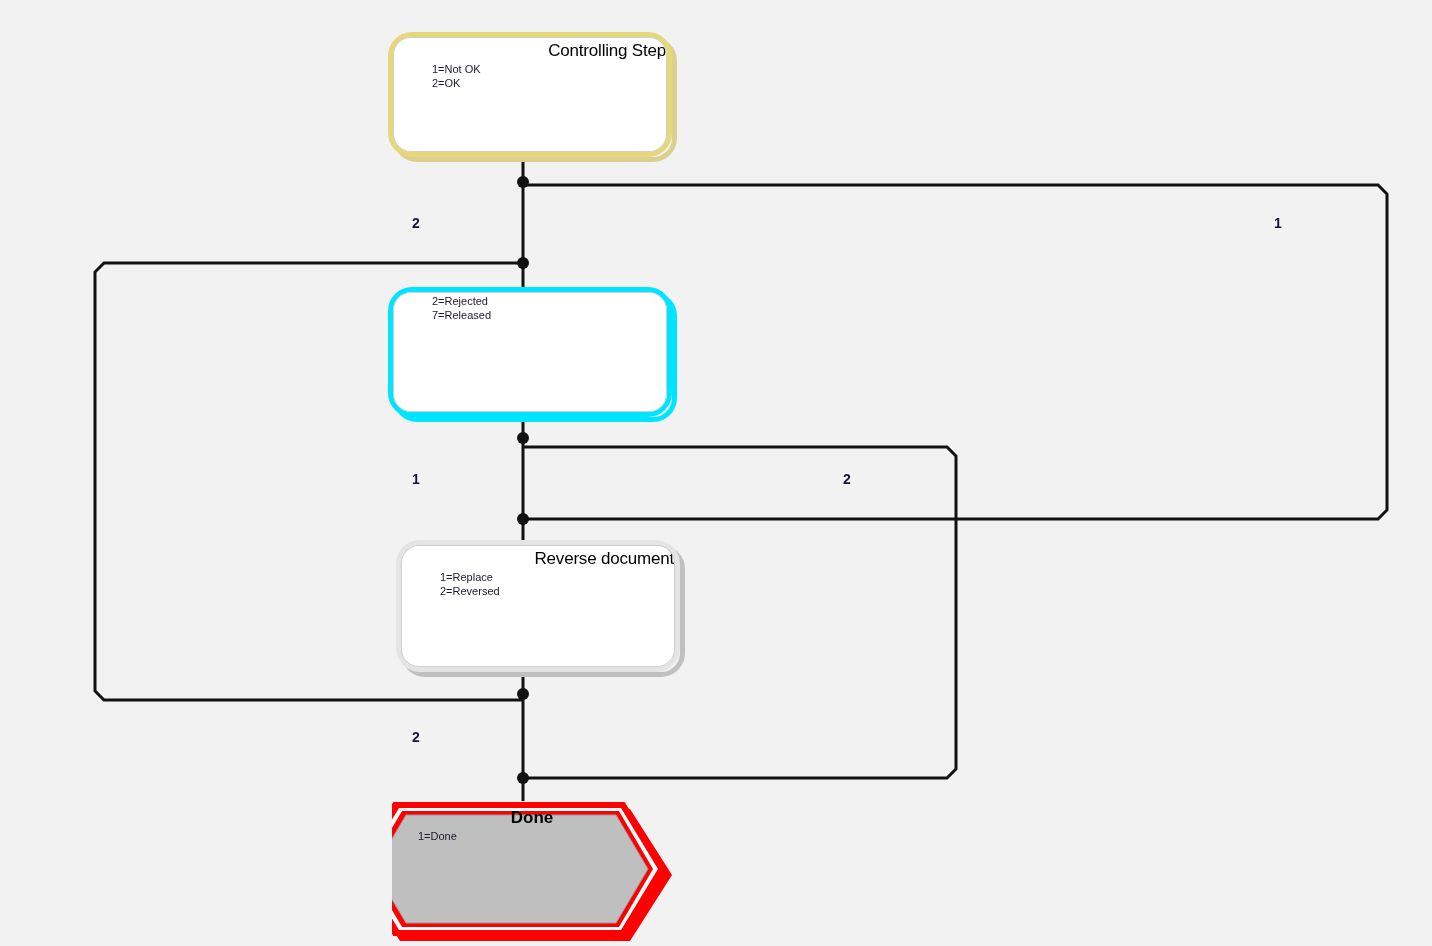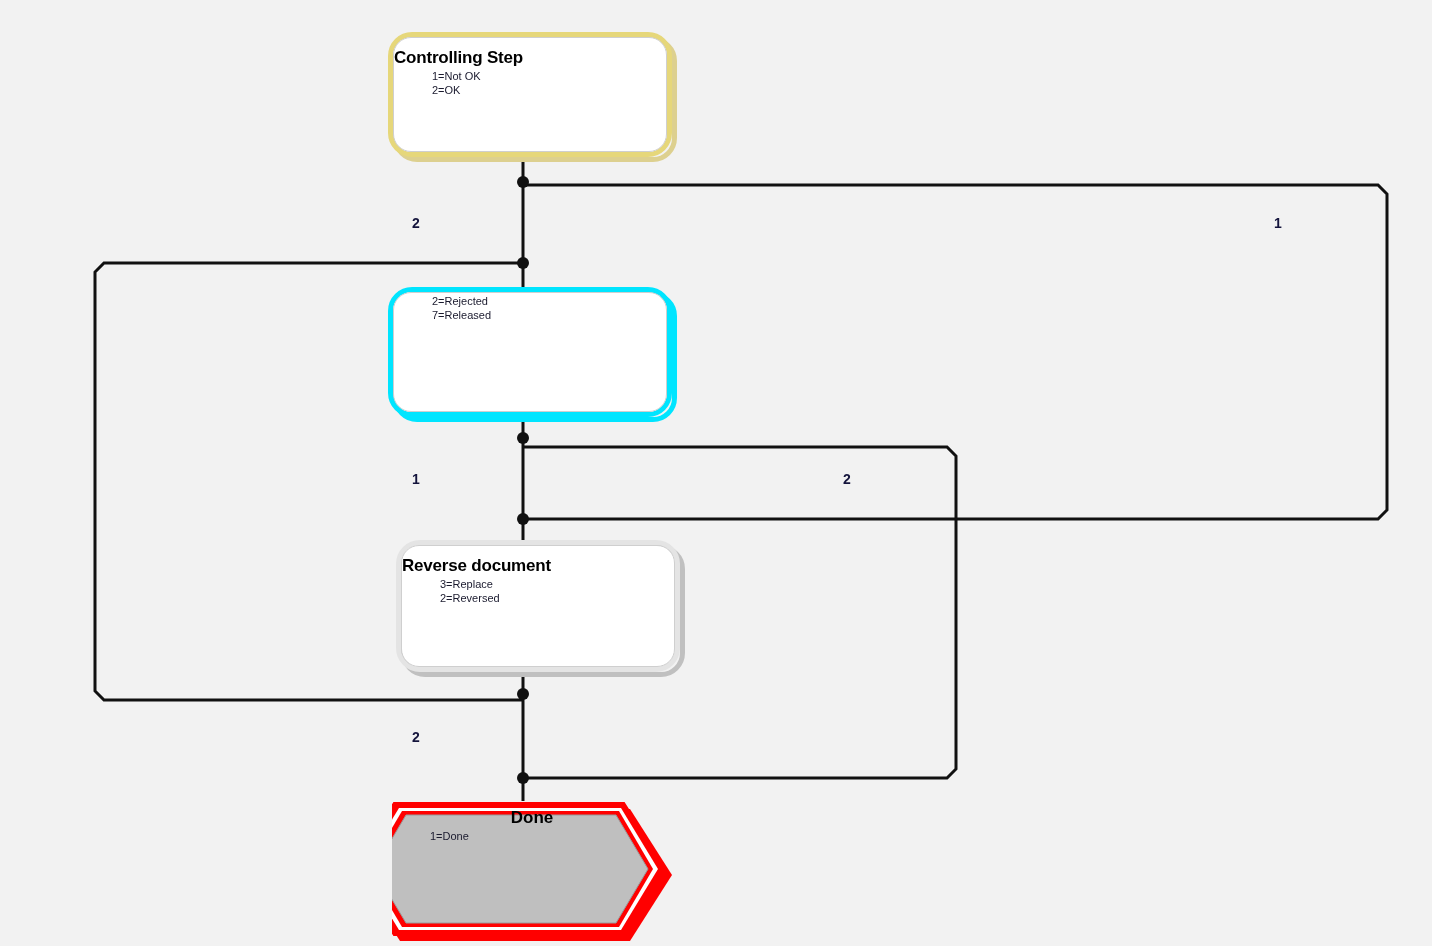--- a/index.html
+++ b/index.html
@@ -58,26 +58,26 @@
     position: absolute;
     left: 5px; top: 5px;
     right: 5px; bottom: 5px;
     background: #ffffff;
     border: 1px solid #cfcfcf;
     border-radius: 18px;
     z-index: 2;
     overflow: hidden;
   }
   .node-title {
-    text-align: left;
-    font-weight: bold;
+    text-align: right;
+    font-weight: normal;
     font-size: 17px;
     color: #000000;
     line-height: 20px;
-    margin-top: 10px;
+    margin-top: 3px;
     letter-spacing: -0.2px;
   }
   .node-lines {
     margin-top: 1px;
     padding-left: 38px;
     font-size: 11px;
     line-height: 14px;
     color: #1a1a2e;
   }
   .node-line {
@@ -103,21 +103,21 @@
   .hex-title {
     text-align: center;
     font-weight: bold;
     font-size: 17px;
     line-height: 20px;
     color: #000000;
     margin-top: 7px;
   }
   .hex-lines {
     margin-top: 1px;
-    padding-left: 38px;
+    padding-left: 26px;
     font-size: 11px;
     line-height: 14px;
     color: #1a1a2e;
   }
   
   .edge-label {
     position: absolute;
     font-size: 14px;
     font-weight: bold;
     color: #14143c;
@@ -189,21 +189,21 @@
       </div>
     </div>
   </div>
 
   <div class="node-wrap" style="left:396px; top:540px; width:284px; height:132px;">
     <div class="ring-shadow" style="border-color:#c0c0c0;"></div>
     <div class="ring" style="border-color:#e4e4e4; z-index:1;"></div>
     <div class="inner">
       <div class="node-title">Reverse document</div>
       <div class="node-lines">
-        <div class="node-line">3=Replace</div>
+        <div class="node-line">1=Replace</div>
         <div class="node-line">2=Reversed</div>
       </div>
     </div>
   </div>
 
   <div class="hex-wrap" style="left:392px; top:801px; width:280px; height:140px;">
     <svg class="hex-shadow" viewBox="0 0 280 140" width="280" height="140">
       <polygon points="8,8 238,8 280,74 238,140 8,140 -34,74" fill="#ff0000" stroke="none"></polygon>
     </svg>
     <svg class="hex-outer" viewBox="0 0 280 140" width="280" height="140">

